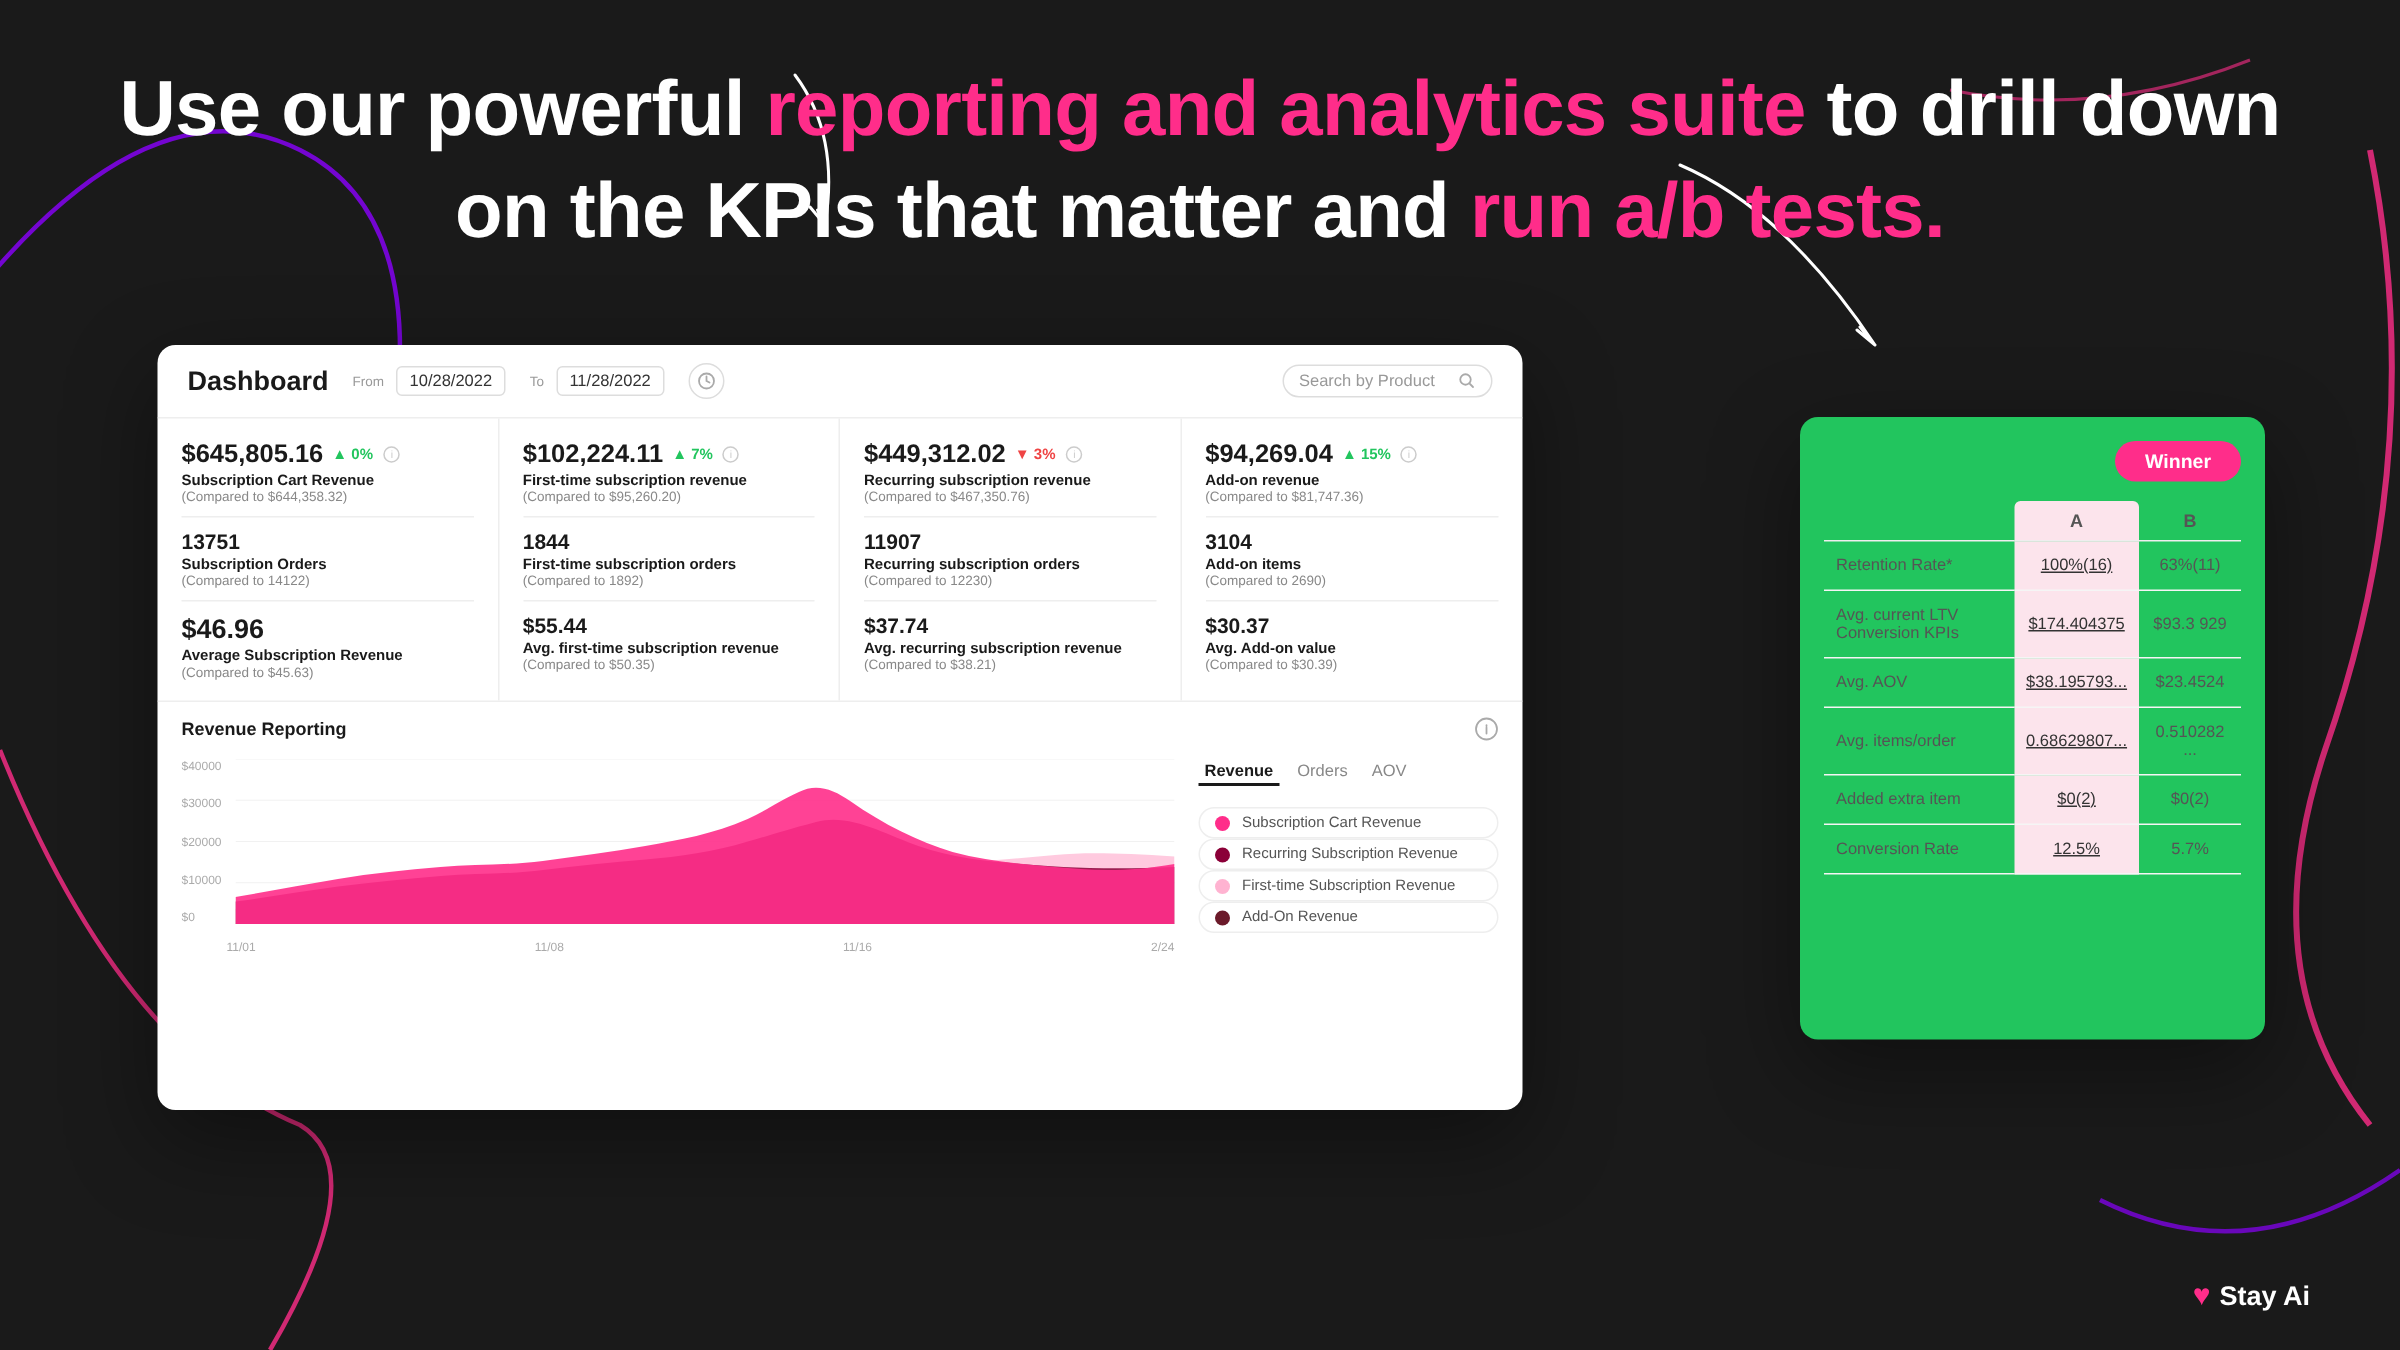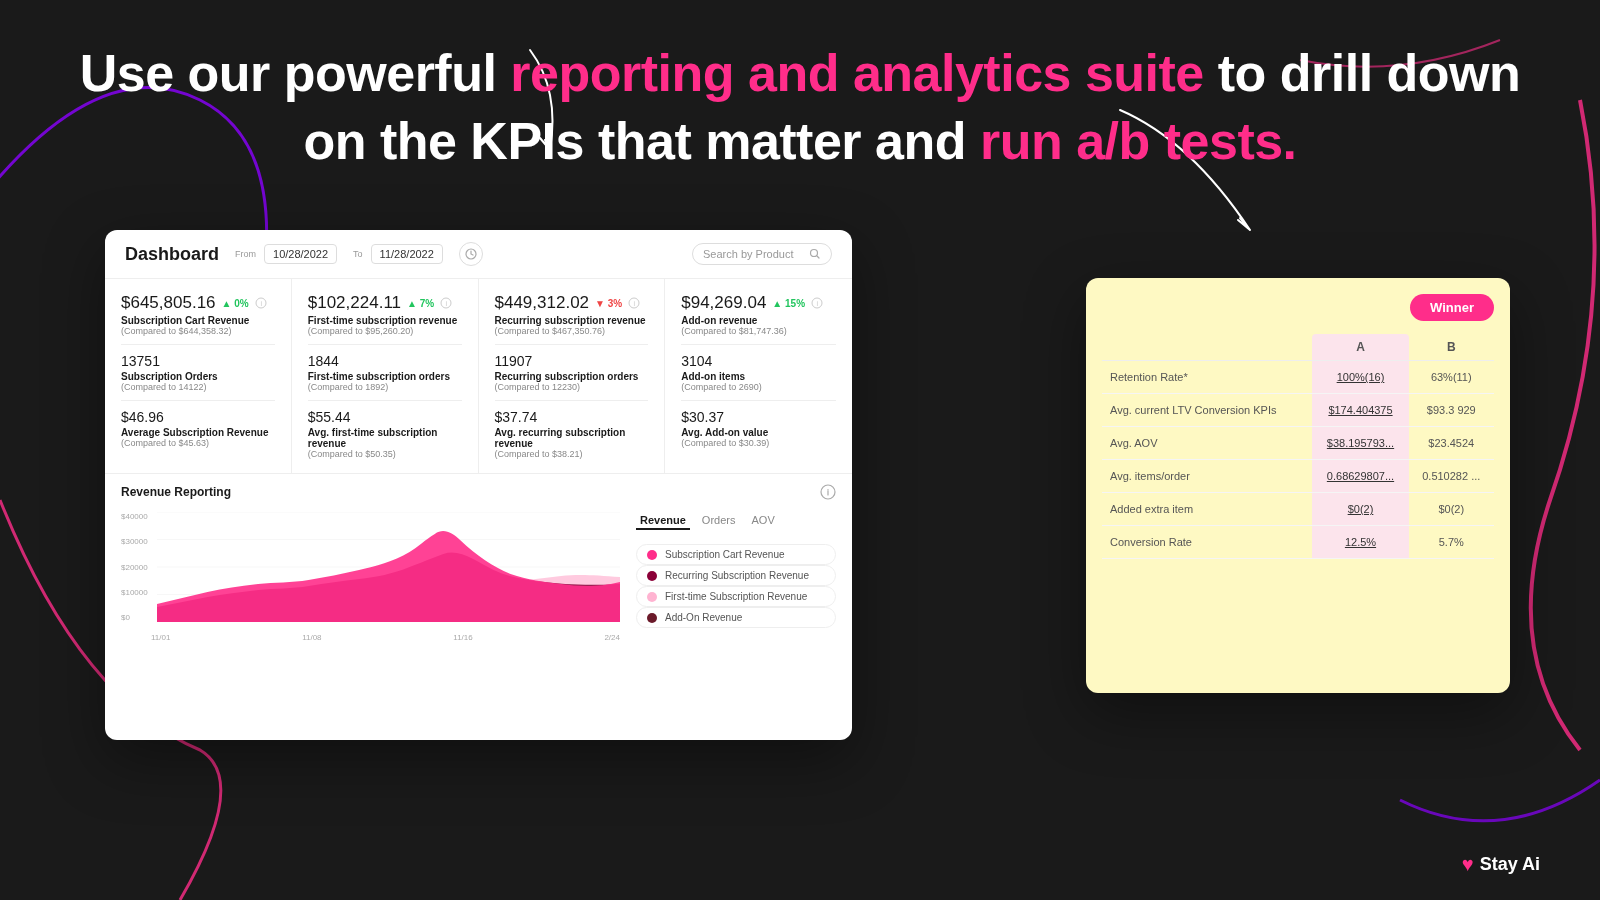--- a/index.html
+++ b/index.html
@@ -36,21 +36,21 @@
     .arrow-svg {
       position: absolute;
       pointer-events: none;
     }
 
     
     .dashboard-panel {
       position: absolute;
       top: 230px;
       left: 105px;
-      width: 747px;
+      width: 910px;
       height: 510px;
       background: #ffffff;
       border-radius: 12px;
       box-shadow: 0 20px 60px rgba(0,0,0,0.4);
       overflow: hidden;
     }
 
     
     .dash-header {
       display: flex;
@@ -113,21 +113,21 @@
     }
     .kpi-section:last-child { border-right: none; }
     .kpi-block { }
     .kpi-main-row {
       display: flex;
       align-items: center;
       gap: 6px;
     }
     .kpi-value {
       font-size: 17px;
-      font-weight: 400;
+      font-weight: 700;
       color: #1a1a1a;
     }
     .kpi-badge {
       display: flex;
       align-items: center;
       gap: 2px;
       font-size: 10px;
       font-weight: 600;
     }
     .kpi-badge.up { color: #22c55e; }
@@ -237,23 +237,23 @@
       height: 10px;
       border-radius: 50%;
       flex-shrink: 0;
     }
 
     
     .ab-panel {
       position: absolute;
       top: 278px;
       right: 90px;
-      width: 424px;
+      width: 310px;
       height: 415px;
-      background: #fef9c3;
+      background: #22c55e;
       border-radius: 12px;
       box-shadow: 0 20px 60px rgba(0,0,0,0.4);
       overflow: hidden;
       padding: 16px;
       margin-left: 40px;
     }
     .winner-badge {
       background: #ff2d8a;
       color: white;
       font-size: 13px;
@@ -398,21 +398,21 @@
       <div class="kpi-compare">(Compared to $644,358.32)</div>
     </div>
     <div class="kpi-divider"></div>
     <div class="kpi-block">
       <div class="kpi-value" style="font-size:14px;">13751</div>
       <div class="kpi-label">Subscription Orders</div>
       <div class="kpi-compare">(Compared to 14122)</div>
     </div>
     <div class="kpi-divider"></div>
     <div class="kpi-block">
-      <div class="kpi-value" style="font-size:14px;">$46.96</div>
+      <div class="kpi-value" style="font-size:18px;">$46.96</div>
       <div class="kpi-label">Average Subscription Revenue</div>
       <div class="kpi-compare">(Compared to $45.63)</div>
     </div>
   </div>
       <div class="kpi-section">
     <div class="kpi-block">
       <div class="kpi-main-row">
         <span class="kpi-value">$102,224.11</span>
         <span class="kpi-badge up">▲ 7%</span>
         <svg width="12" height="12" viewBox="0 0 12 12">

